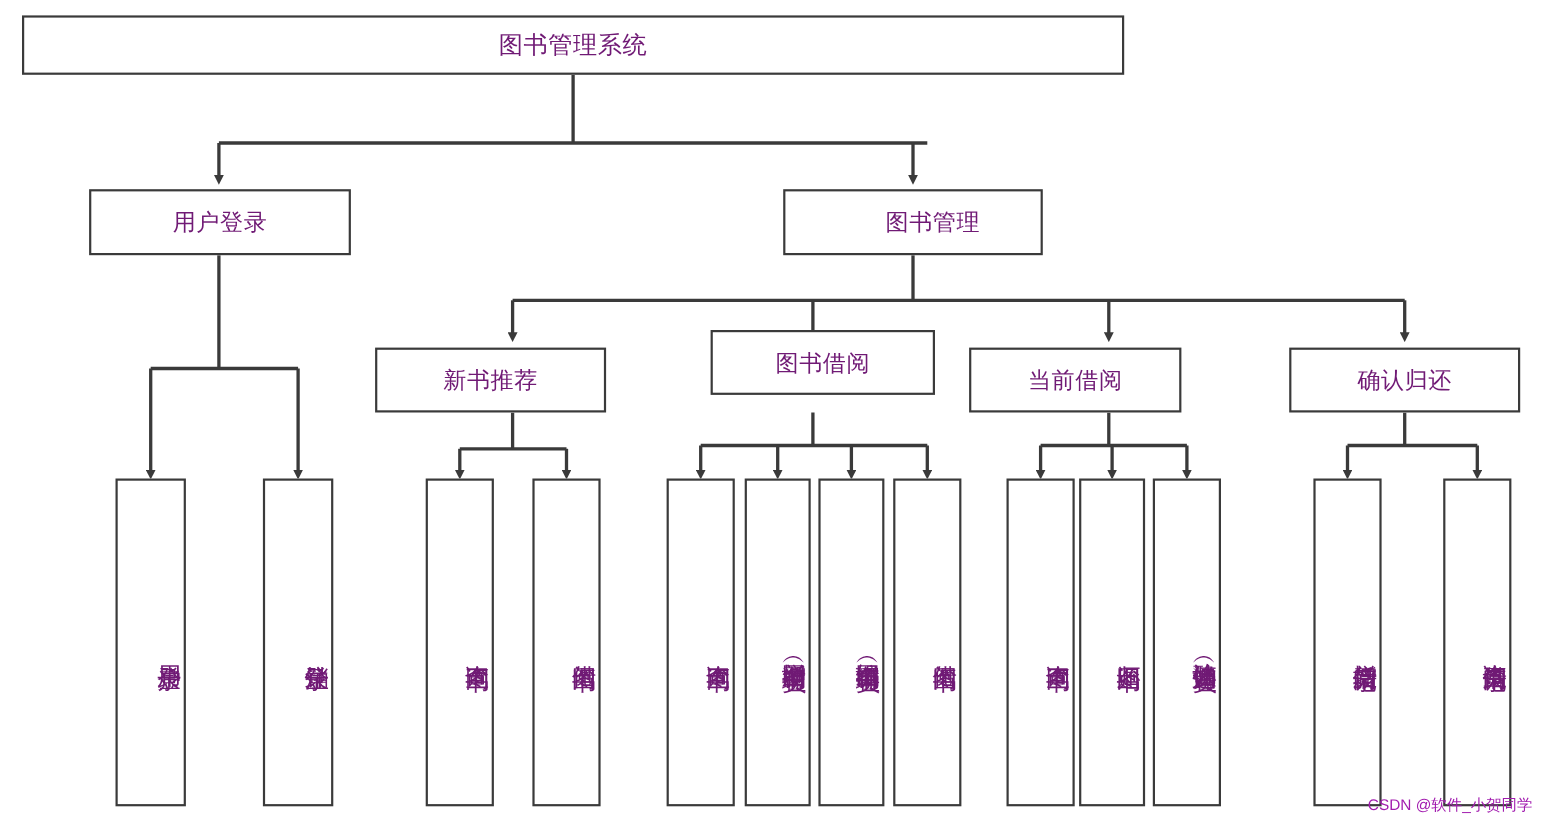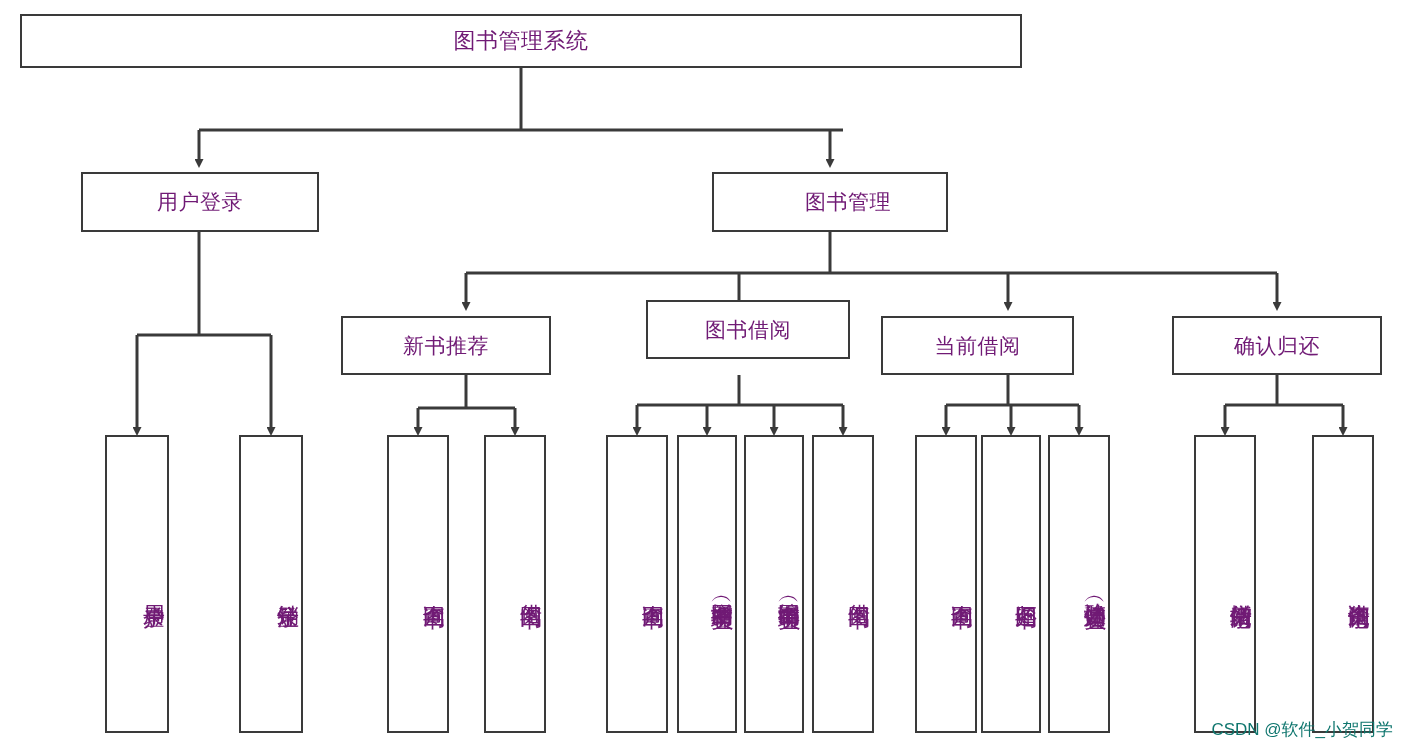--- a/index.html
+++ b/index.html
@@ -51,22 +51,22 @@
     letter-spacing: 1px;
     padding-top: 10px;
     align-items: flex-start;
     justify-content: center;
     white-space: nowrap;
   }
   .watermark {
     position: absolute;
     right: 12px;
     bottom: 6px;
-    font-size: 17px;
-    color: #0f766e;
+    font-size: 14px;
+    color: #a21caf;
     z-index: 5;
     white-space: nowrap;
     font-family: "Liberation Sans", "DejaVu Sans", sans-serif;
     text-align: center;
   }
 </style>
 </head>
 <body>
 
 <div id="diagram">

